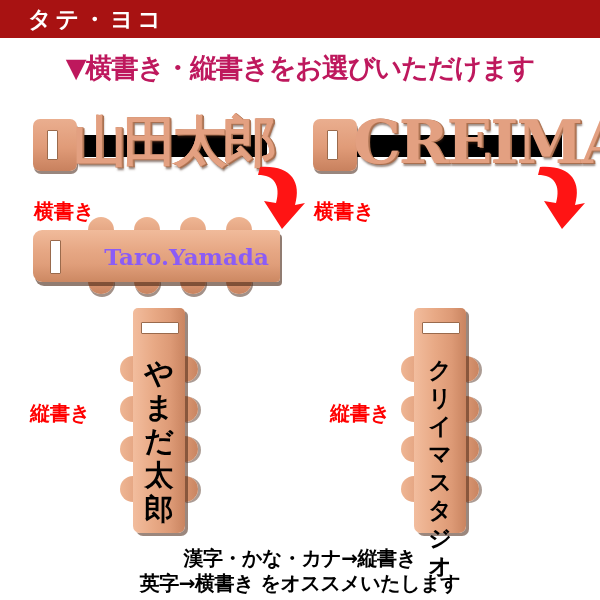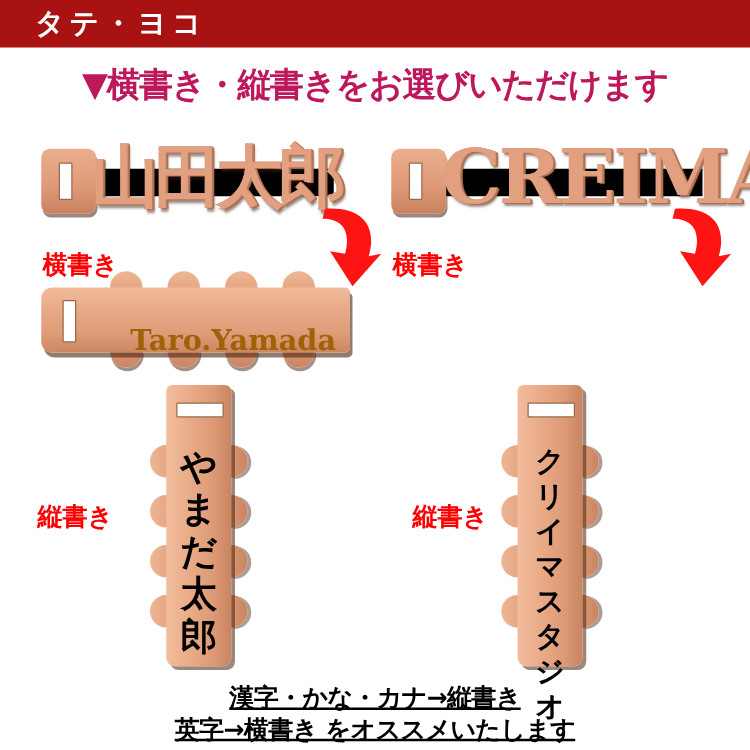--- a/index.html
+++ b/index.html
@@ -108,23 +108,23 @@
     position:absolute;width:26px;height:17px;
     background:linear-gradient(180deg,#efb694 0%,#e3a380 100%);
     border-radius:13px 13px 4px 4px;
   }
   .bump.down{
     background:linear-gradient(180deg,#dd9c78 0%,#c98460 100%);
     border-radius:4px 4px 13px 13px;
     box-shadow:1px 3px 0 rgba(72,36,18,.5);
   }
   .plate-h .engrave{
-    position:absolute;left:0;top:16px;width:100%;height:100%;
+    position:absolute;left:0;top:0;width:100%;height:100%;
     display:flex;align-items:center;justify-content:center;
-    color:#a16207;white-space:nowrap;
+    color:#8b5cf6;white-space:nowrap;
   }
   .engrave.serif{
     font-family:"DejaVu Serif","Liberation Serif",serif;
     font-weight:bold;font-size:23px;letter-spacing:0px;
   }
   .engrave.script{
     font-family:"DejaVu Serif","Liberation Serif",serif;
     font-style:italic;font-weight:bold;font-size:19px;letter-spacing:1px;
   }
 
@@ -161,21 +161,20 @@
   .engrave-v span{display:block;}
   .engrave-v.kana{font-size:29px;line-height:34px;}
   .engrave-v.kata{font-size:23px;line-height:28px;}
 
   
   .footnote{
     position:absolute;left:0;width:600px;text-align:center;
     font-size:20px;font-weight:bold;color:#000;
     white-space:nowrap;letter-spacing:-0.5px;
     font-family:"DejaVu Sans","Liberation Sans",sans-serif;
-    text-decoration:underline;
   }
 </style>
 </head>
 <body>
 
 <div id="page">
 
   <div class="header-bar">
     <div class="header-title">タテ・ヨコ</div>
   </div>

